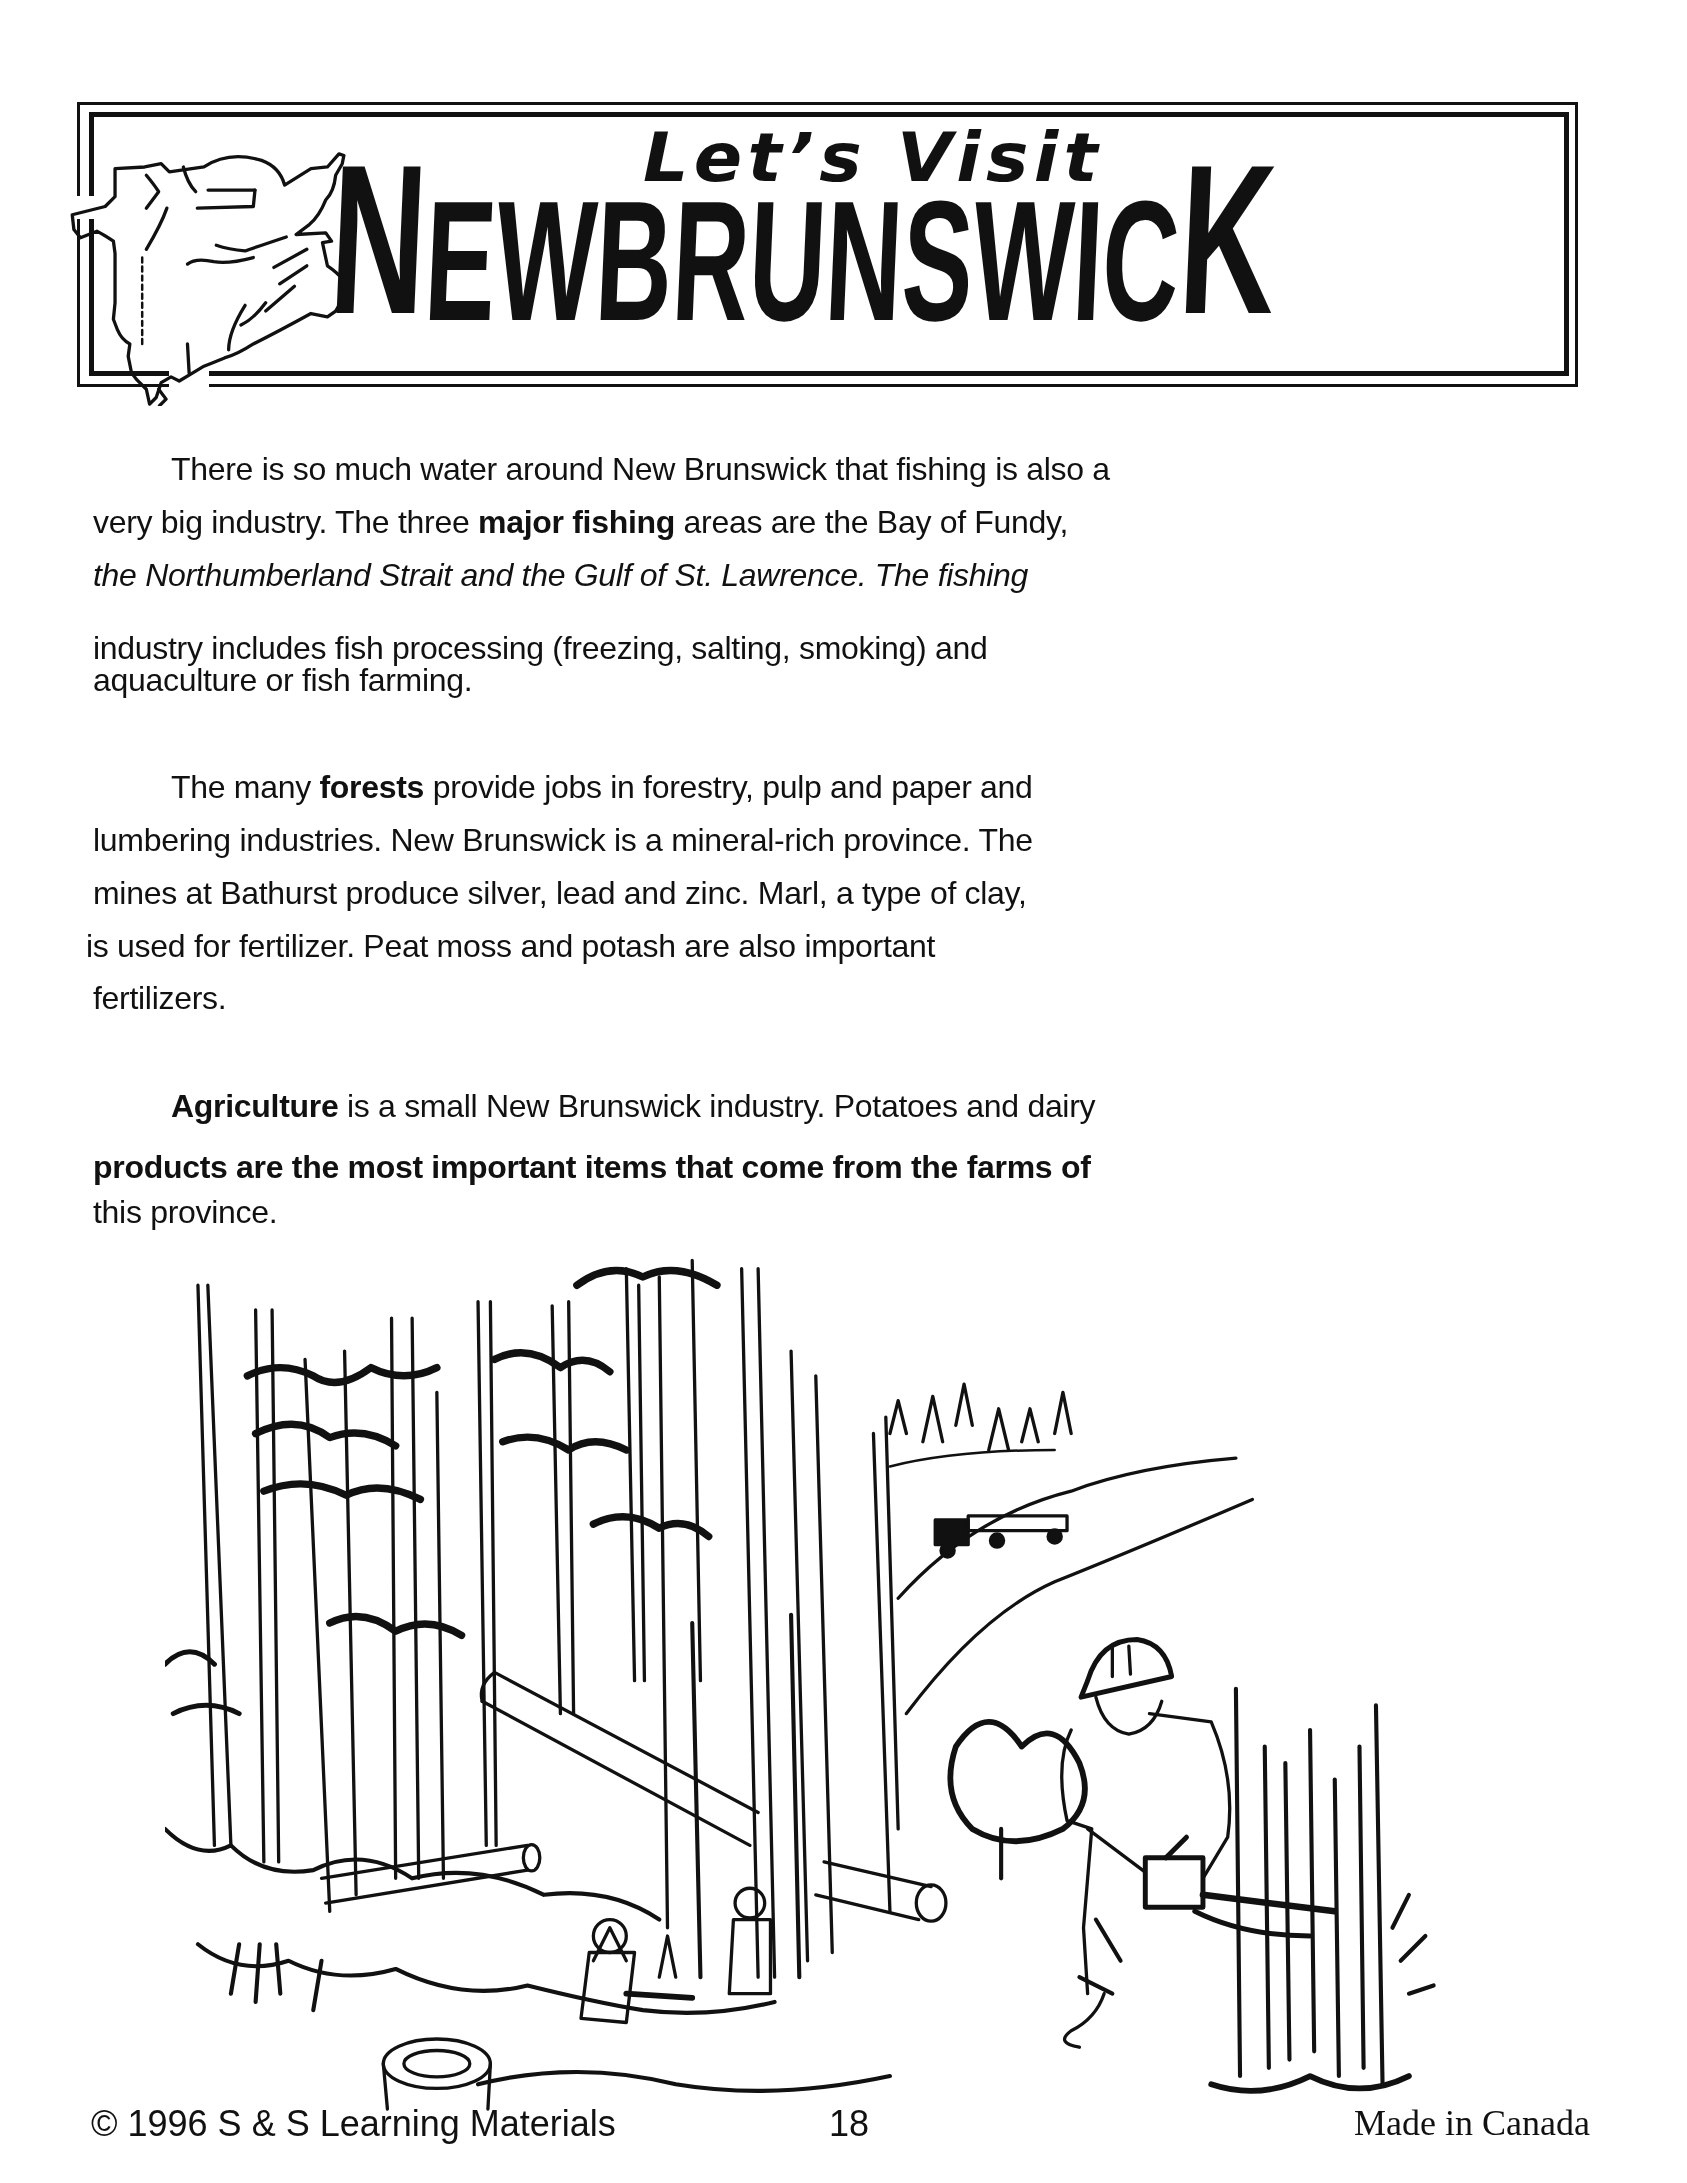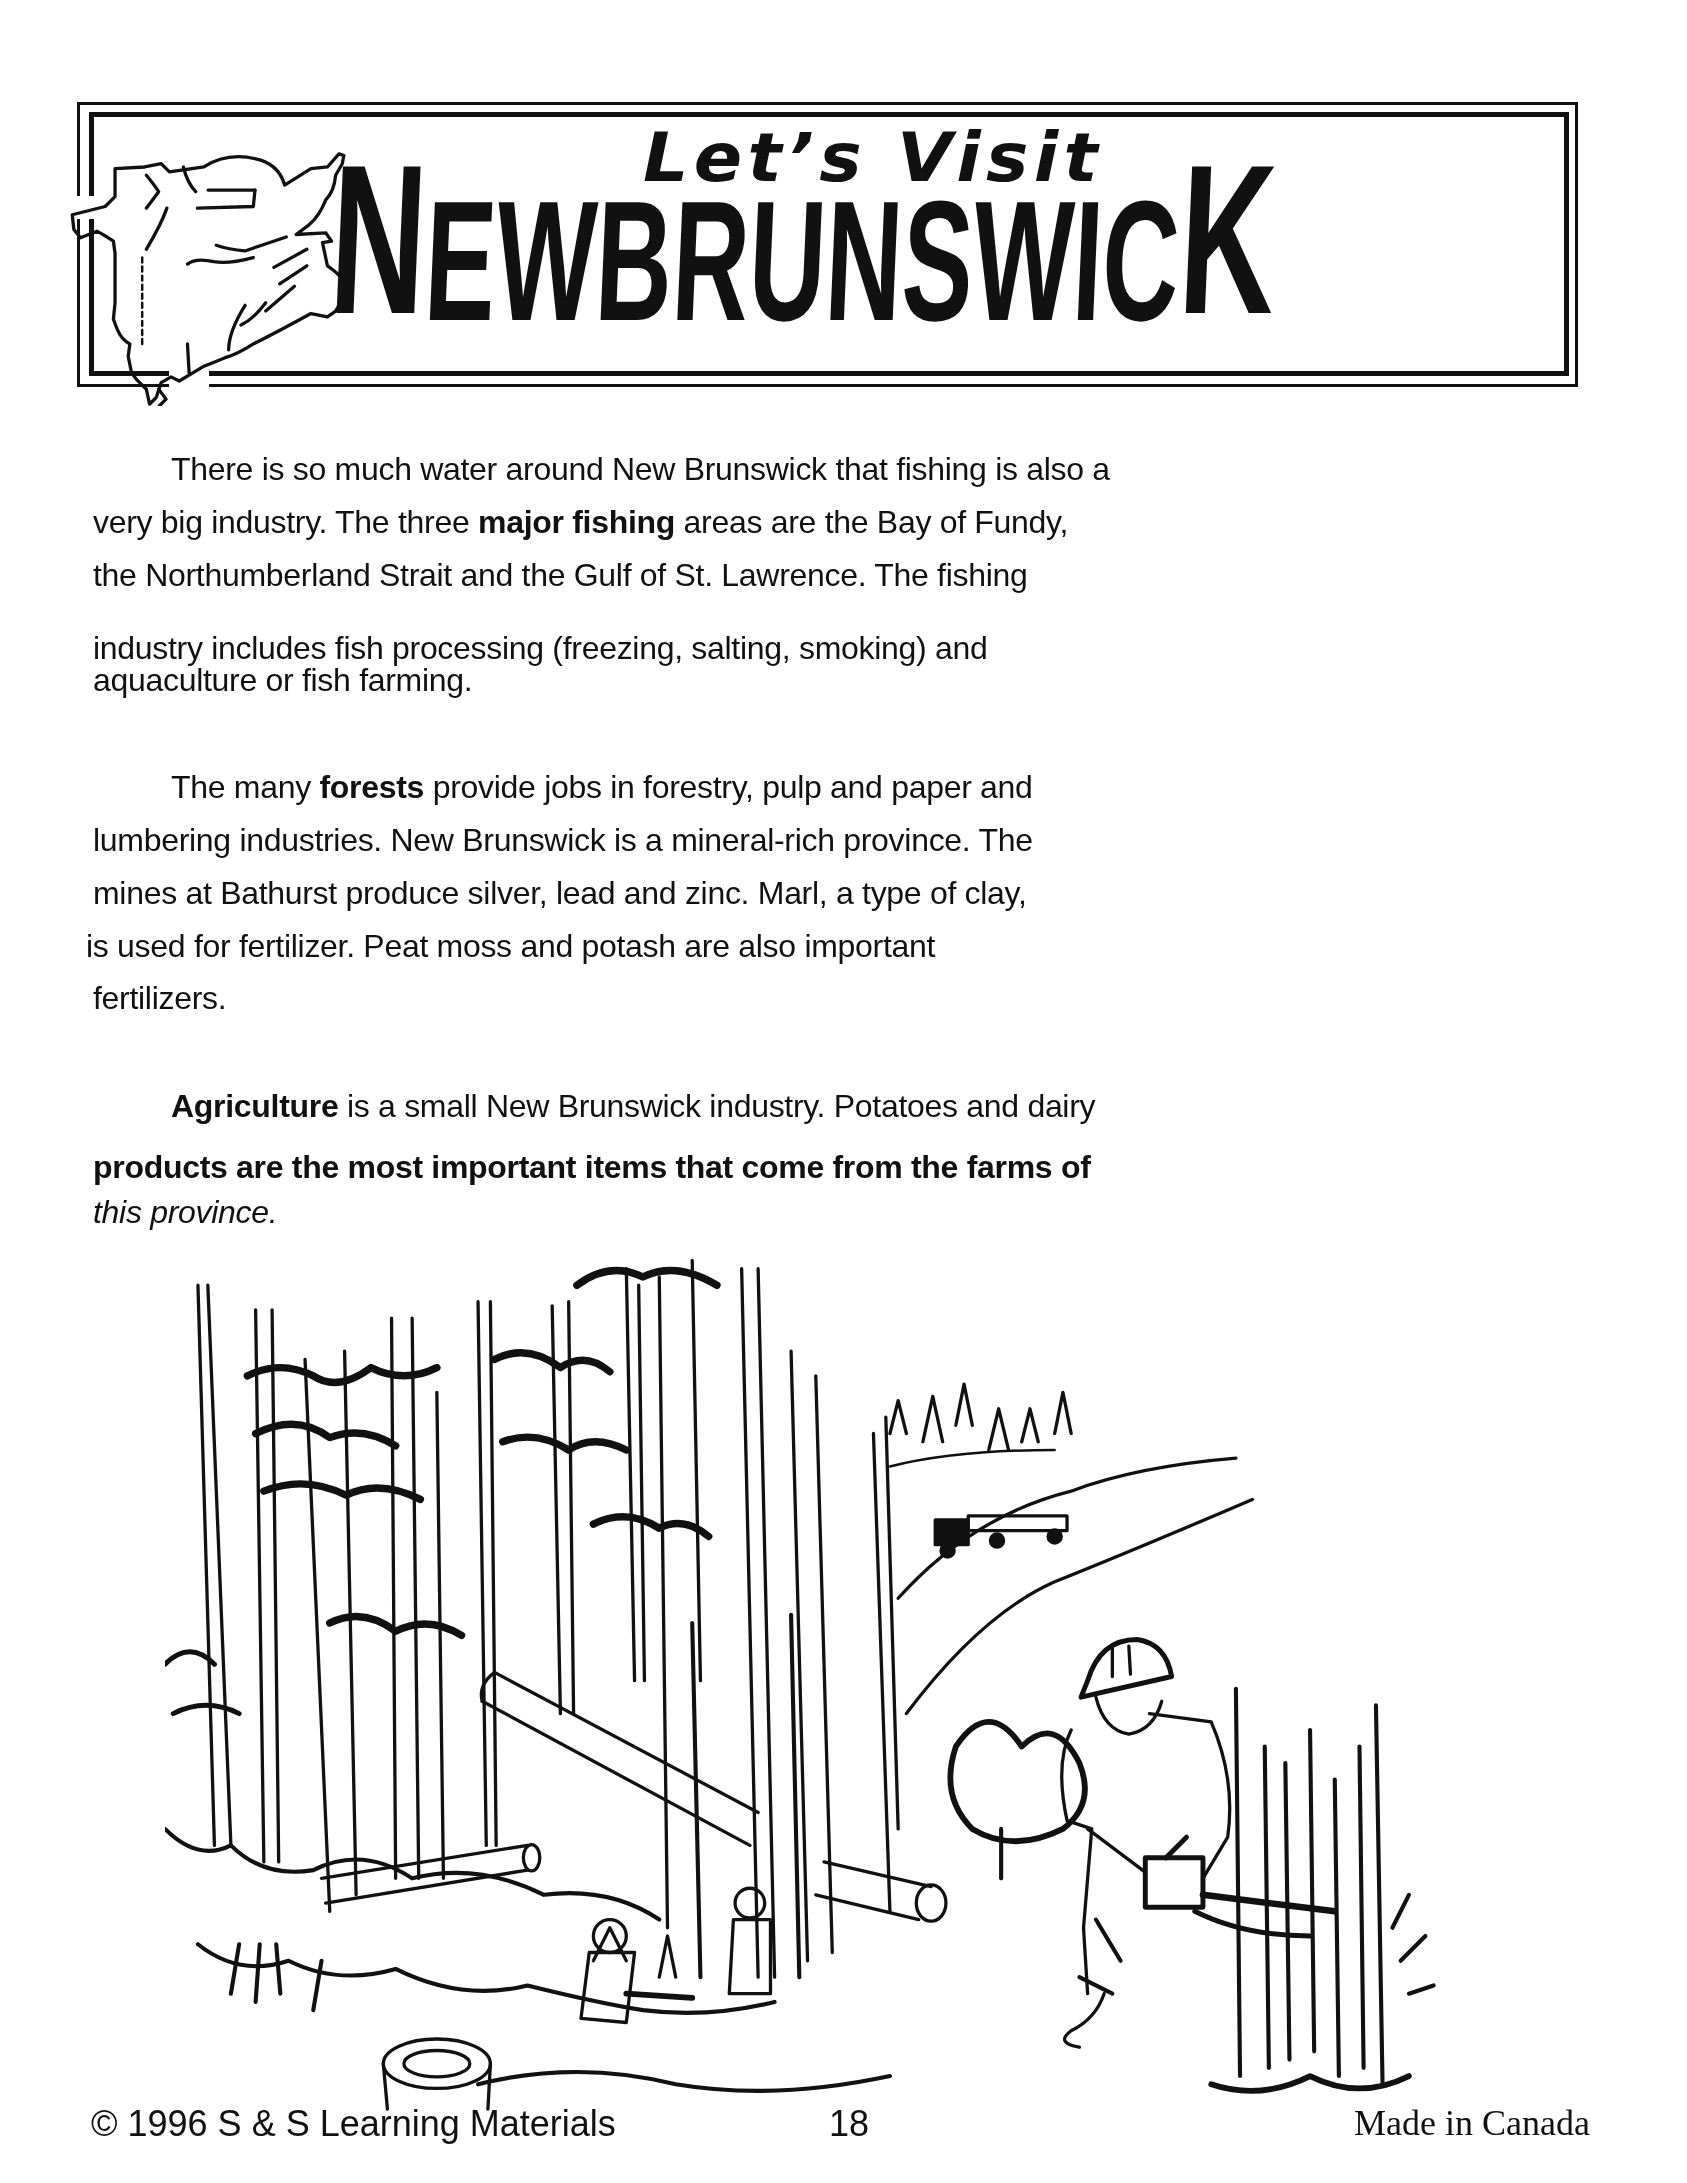--- a/index.html
+++ b/index.html
@@ -78,31 +78,31 @@
   <span class="big">N</span>
     <span class="small">EW </span>
     <span class="small">B</span>
     <span class="small">RUNSWIC</span>
     <span class="big">K</span>
 </div>
 
 <div id="body-text">
     <div class="body-line" style="top: 428px; left: 171px;"><span>There is so much water around New Brunswick that fishing is also a</span></div>
     <div class="body-line" style="top: 481px; left: 93px;"><span>very big industry. The three </span><b>major fishing</b><span> areas are the Bay of Fundy,</span></div>
-    <div class="body-line" style="top: 534px; left: 93px;"><span>the Northumberland Strait and the Gulf of St. Lawrence. The fishing</span></div>
+    <div class="body-line" style="top: 534px; left: 93px; font-style: italic;"><span>the Northumberland Strait and the Gulf of St. Lawrence. The fishing</span></div>
     <div class="body-line" style="top: 607px; left: 93px;"><span>industry includes fish processing (freezing, salting, smoking) and</span></div>
     <div class="body-line" style="top: 639px; left: 93px;"><span>aquaculture or fish farming.</span></div>
     <div class="body-line" style="top: 746px; left: 171px; text-align: center;"><span>The many </span><b>forests</b><span> provide jobs in forestry, pulp and paper and</span></div>
     <div class="body-line" style="top: 799px; left: 93px;"><span>lumbering industries. New Brunswick is a mineral-rich province. The</span></div>
     <div class="body-line" style="top: 852px; left: 93px;"><span>mines at Bathurst produce silver, lead and zinc. Marl, a type of clay,</span></div>
     <div class="body-line" style="top: 905px; left: 86px;"><span>is used for fertilizer. Peat moss and potash are also important</span></div>
     <div class="body-line" style="top: 957px; left: 93px;"><span>fertilizers.</span></div>
     <div class="body-line" style="top: 1065px; left: 171px;"><b>Agriculture</b><span> is a small New Brunswick industry. Potatoes and dairy</span></div>
     <div class="body-line" style="top: 1126px; left: 93px; font-weight: bold;"><span>products are the most important items that come from the farms of</span></div>
-    <div class="body-line" style="top: 1171px; left: 93px; font-style: italic;"><span>this province.</span></div>
+    <div class="body-line" style="top: 1171px; left: 93px;"><span>this province.</span></div>
   </div>
 
 <svg class="illustration" viewBox="0 0 1640 1070" fill="none" stroke="#111" stroke-width="4" stroke-linecap="round" stroke-linejoin="round">
   <g>
 
     <path d="M40,40 L60,720"></path>
       <path d="M52,40 L80,720"></path>
     <path d="M110,70 L120,740"></path>
       <path d="M130,70 L138,740"></path>
     <path d="M170,130 L200,800"></path>

